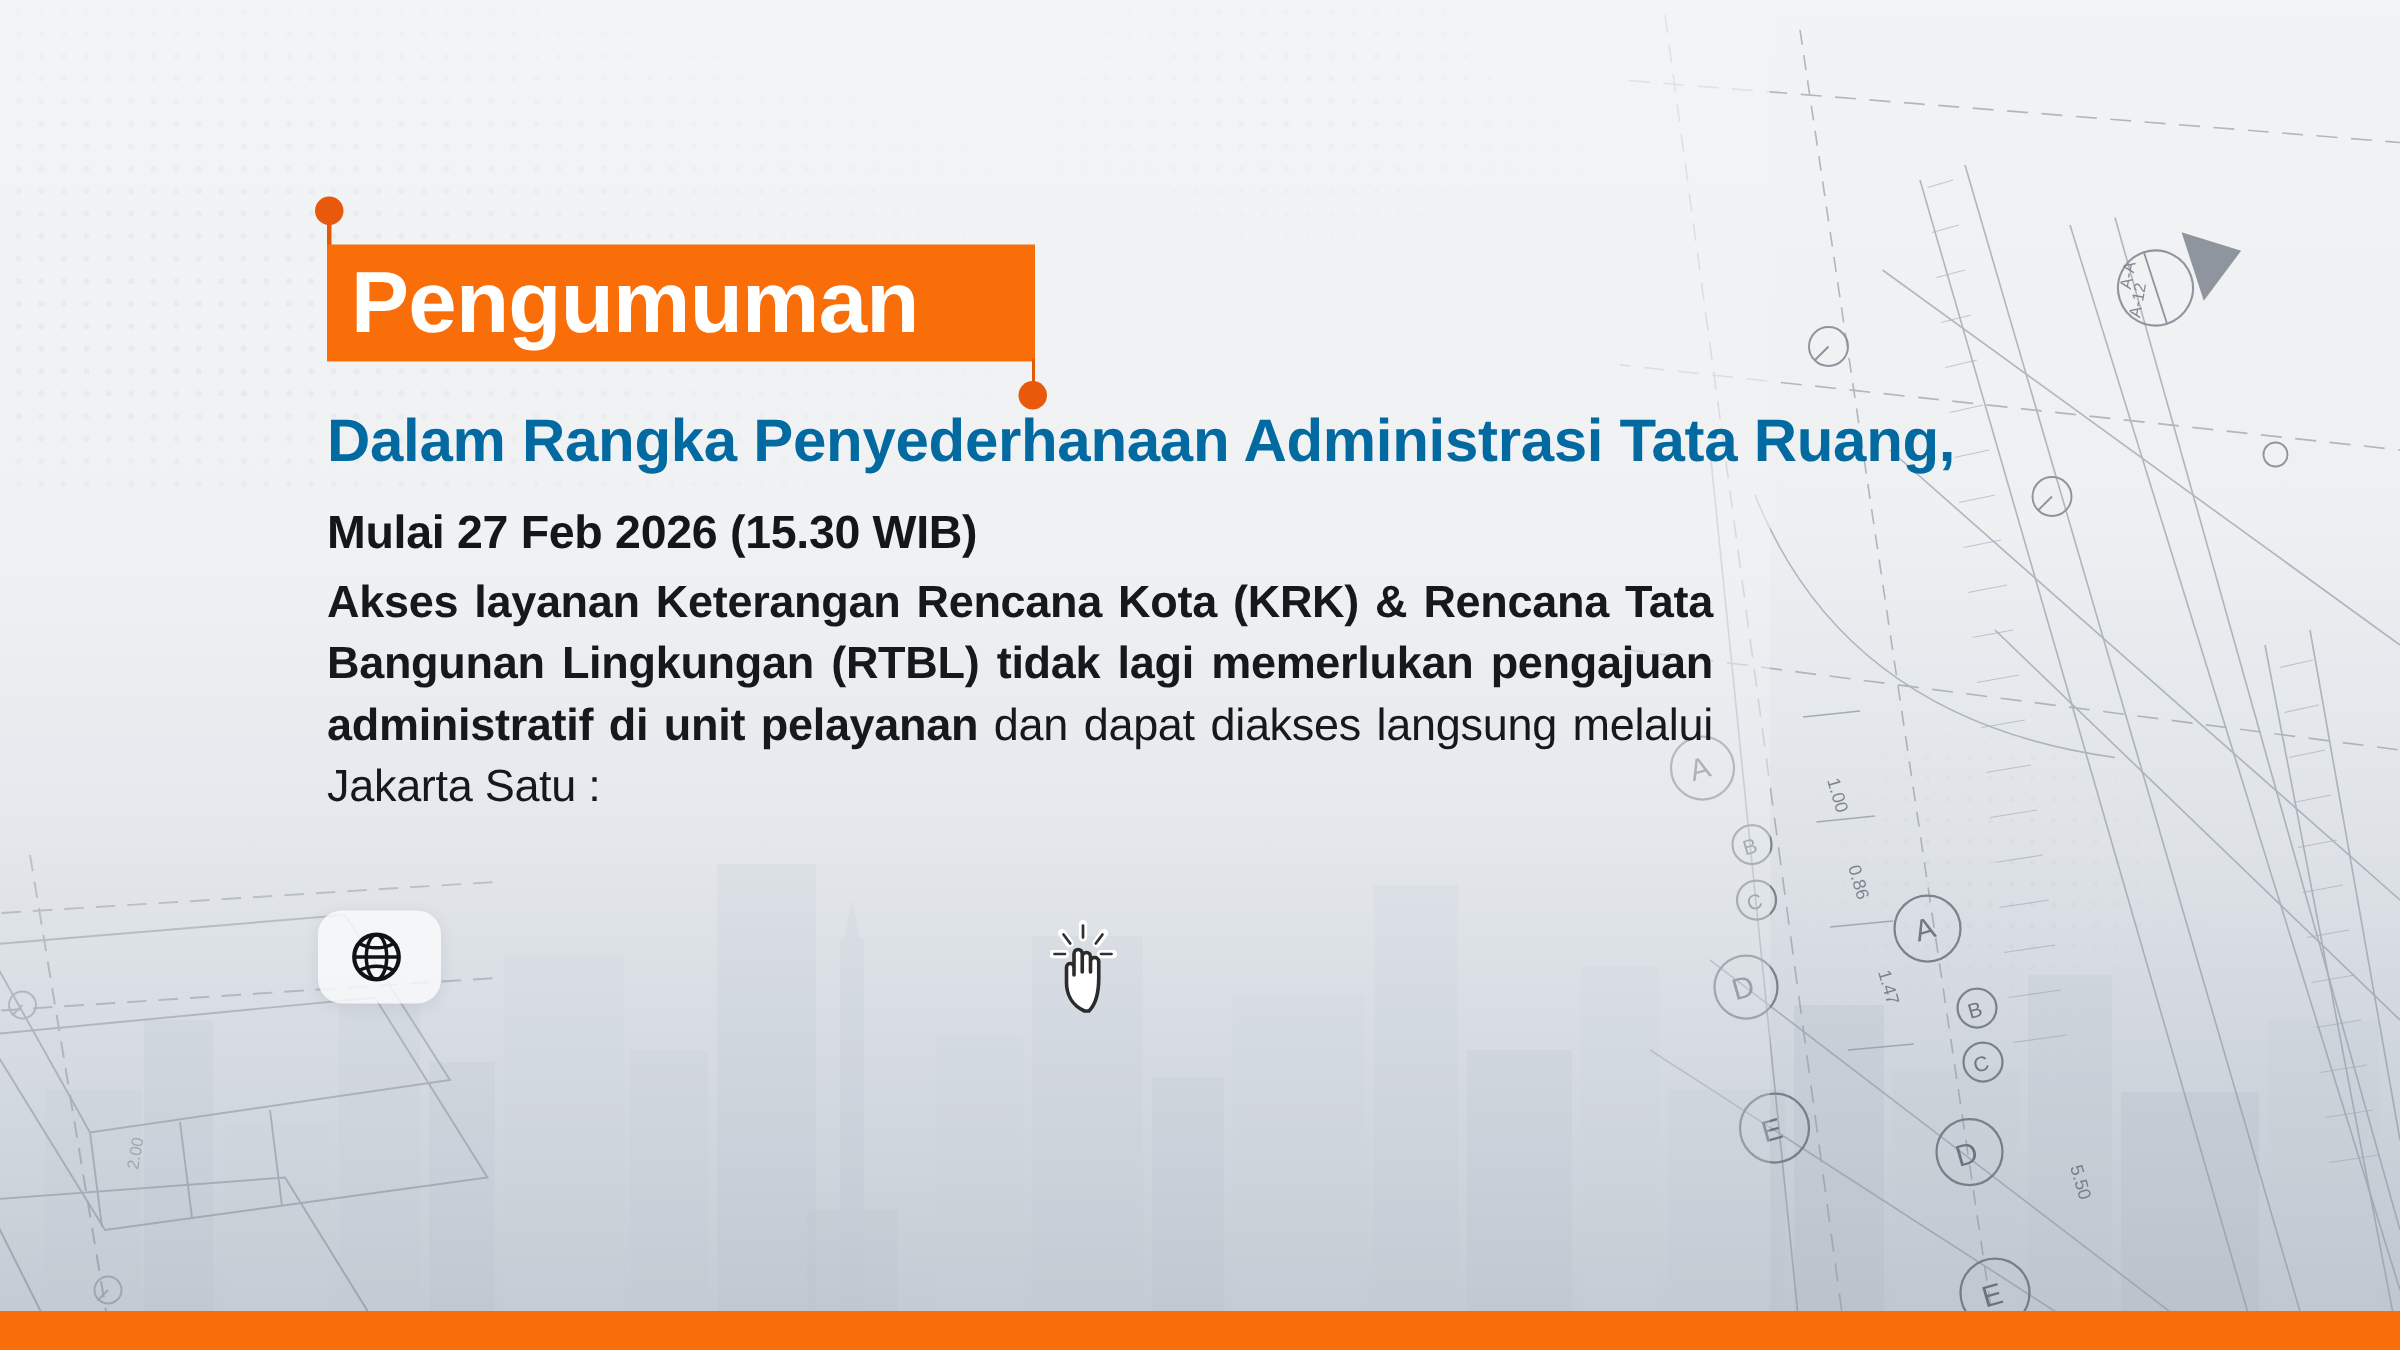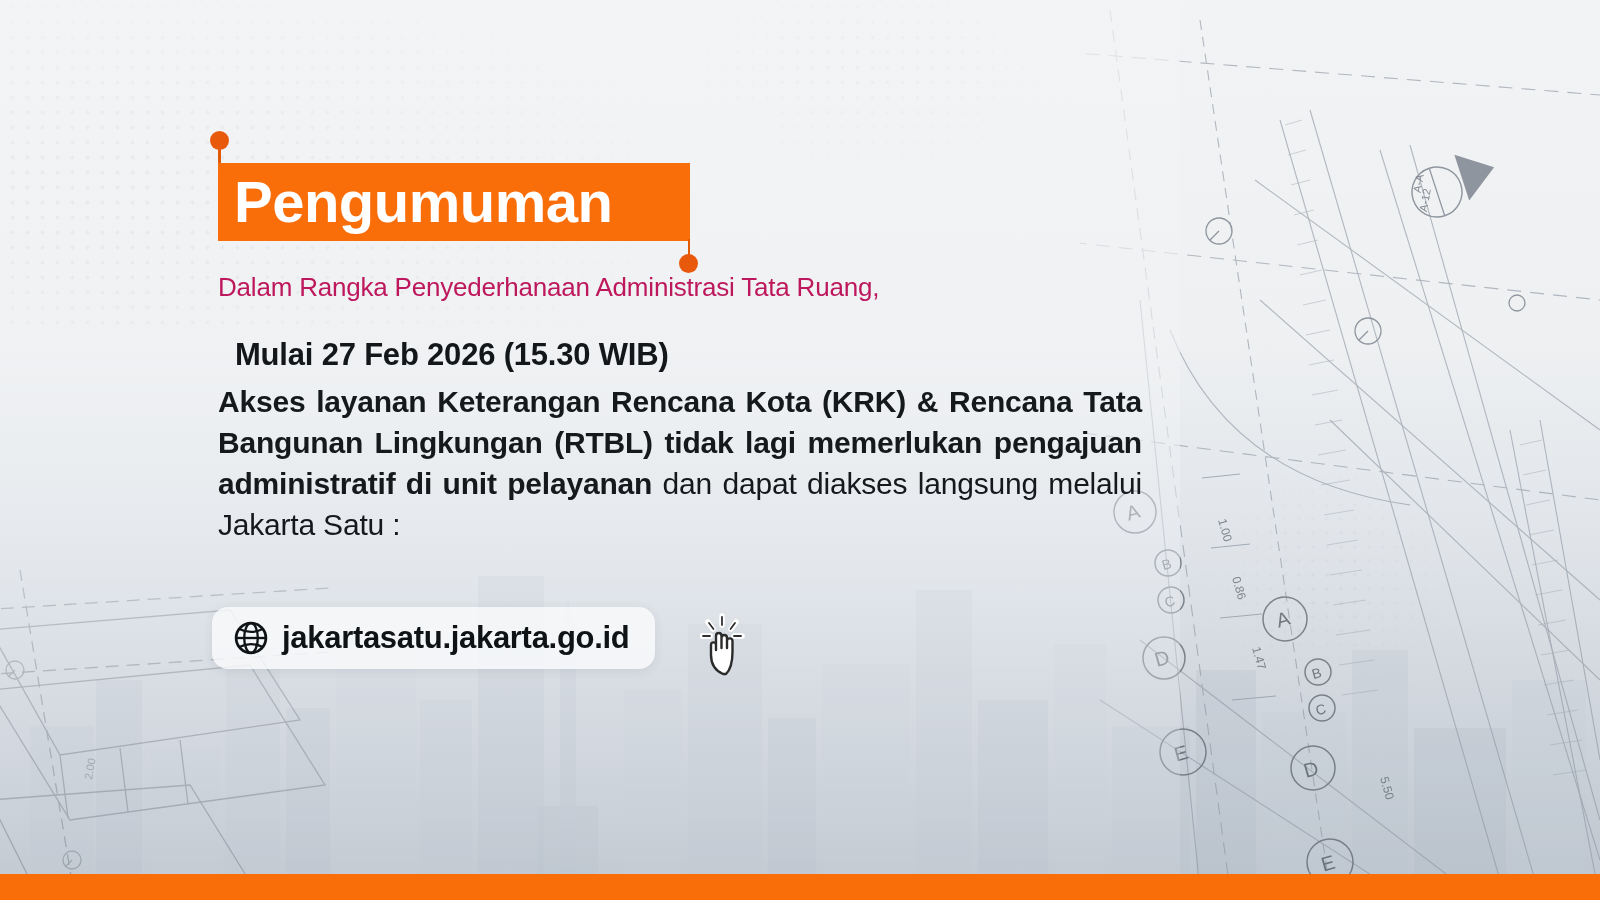--- a/index.html
+++ b/index.html
@@ -199,37 +199,36 @@
     border-radius: 50%;
     background: #e8590c;
   }
   .pin-dot-tl { left: -8px; top: -32px; }
   .pin-dot-br { right: -8px; bottom: -32px; }
 
   .lead {
     position: absolute;
     left: 218px;
     top: 272px;
-    font-size: 26px;
-    font-weight: 400;
-    color: #be185d;
+    font-size: 40px;
+    font-weight: 700;
+    color: #0369a1;
     letter-spacing: -0.2px;
     white-space: nowrap;
   }
 
   .date {
     position: absolute;
     left: 218px;
     top: 337px;
     font-size: 31px;
     font-weight: 700;
     color: #14171a;
     letter-spacing: -0.2px;
     white-space: nowrap;
-    margin-left: 17px;
   }
 
   .para {
     position: absolute;
     left: 218px;
     top: 381px;
     width: 924px;
     font-size: 30px;
     line-height: 41px;
     color: #16191c;
@@ -448,21 +447,20 @@
     <div class="para"><span class="b">Akses layanan Keterangan Rencana Kota (KRK) &amp; Rencana Tata Bangunan Lingkungan (RTBL) tidak lagi memerlukan pengajuan administratif di unit pelayanan</span><span class="r"> dan dapat diakses langsung melalui Jakarta Satu :</span></div>
 
     <div class="url-pill">
       <svg class="globe-icon" viewBox="0 0 32 32">
         <circle cx="16" cy="16" r="14" fill="none" stroke="#101315" stroke-width="2.6"></circle>
         <ellipse cx="16" cy="16" rx="6.4" ry="14" fill="none" stroke="#101315" stroke-width="2.2"></ellipse>
         <line x1="2" y1="16" x2="30" y2="16" stroke="#101315" stroke-width="2.2"></line>
         <path d="M5 7.5 Q16 13 27 7.5" fill="none" stroke="#101315" stroke-width="2.2"></path>
         <path d="M5 24.5 Q16 19 27 24.5" fill="none" stroke="#101315" stroke-width="2.2"></path>
       </svg>
-      <span class="url-text">jakartasatu.jakarta.go.id</span>
     </div>
 
     <svg class="cursor" viewBox="0 0 62 66">
       <g stroke="#ffffff" stroke-width="5.5" stroke-linecap="round">
         <line x1="22" y1="4" x2="22" y2="13"></line>
         <line x1="8" y1="10" x2="13" y2="17"></line>
         <line x1="36" y1="10" x2="31" y2="17"></line>
         <line x1="2" y1="24" x2="10" y2="24"></line>
         <line x1="42" y1="24" x2="34" y2="24"></line>
       </g>

